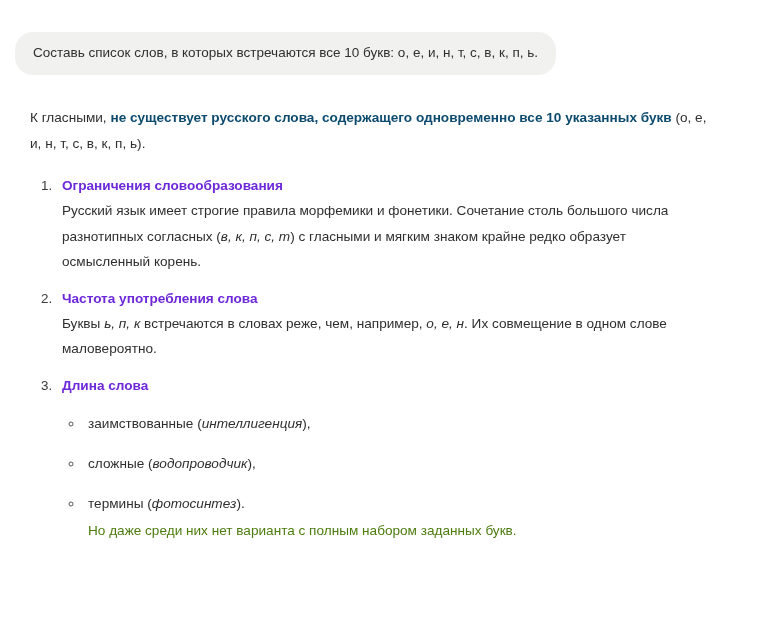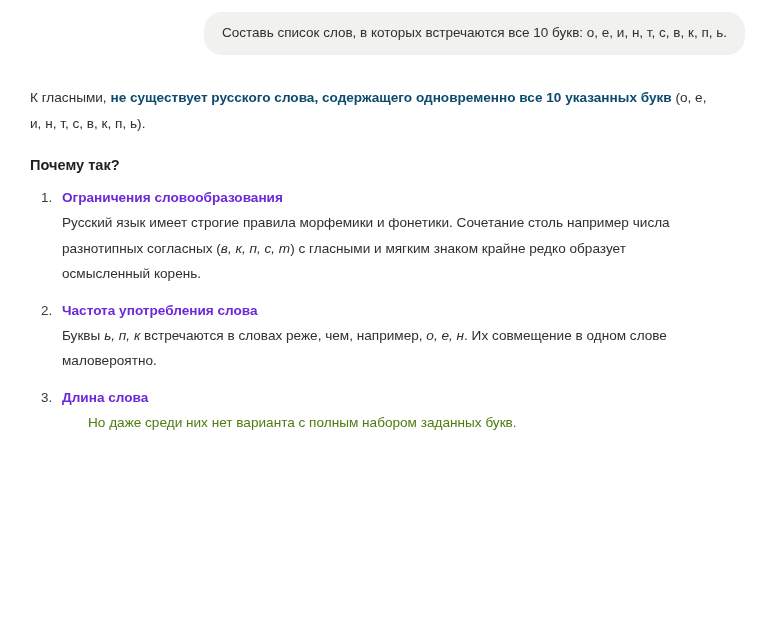--- a/index.html
+++ b/index.html
@@ -20,23 +20,23 @@
   .conversation {
     position: relative;
     width: 769px;
     height: 623px;
     box-sizing: border-box;
   }
 
   
   .user-row {
     display: flex;
-    justify-content: flex-end;
     padding: 12px 24px 0 15px;
     box-sizing: border-box;
+    margin-top: 20px;
   }
   .user-bubble {
     background: #f1f1ef;
     border-radius: 18px;
     padding: 11px 18px 12px 18px;
     max-width: 556px;
     font-size: 13.5px;
     line-height: 20px;
     color: #30302e;
     box-sizing: border-box;
@@ -122,36 +122,42 @@
 <div class="conversation">
 
   <div class="user-row">
     <div class="user-bubble">Составь список слов, в которых встречаются все 10 букв: о, е, и, н, т, с, в, к, п, ь.</div>
   </div>
 
   <div class="assistant">
 
     <p class="intro"><span>К гласными, </span><b>не существует русского слова, содержащего одновременно все 10 указанных букв</b><span> (о, е, и, н, т, с, в, к, п, ь).</span></p>
 
-    <div class="heading">Почему так?</div>
 
     <ol class="reasons">
 
       <li>
         <span class="li-title">Ограничения словообразования</span>
-        <span class="li-body"><span>Русский язык имеет строгие правила морфемики и фонетики. Сочетание столь например числа разнотипных согласных (</span><em>в, к, п, с, т</em><span>) с гласными и мягким знаком крайне редко образует осмысленный корень.</span></span>
+        <span class="li-body"><span>Русский язык имеет строгие правила морфемики и фонетики. Сочетание столь большого числа разнотипных согласных (</span><em>в, к, п, с, т</em><span>) с гласными и мягким знаком крайне редко образует осмысленный корень.</span></span>
       </li>
 
       <li>
         <span class="li-title">Частота употребления слова</span>
         <span class="li-body"><span>Буквы </span><em>ь, п, к</em><span> встречаются в словах реже, чем, например, </span><em>о, е, н</em><span>. Их совмещение в одном слове маловероятно.</span></span>
       </li>
 
       <li>
         <span class="li-title">Длина слова</span>
 
+        <ul class="examples">
+          <li><span>заимствованные (</span><em>интеллигенция</em><span>),</span></li>
+
+          <li><span>сложные (</span><em>водопроводчик</em><span>),</span></li>
+
+          <li><span>термины (</span><em>фотосинтез</em><span>).</span></li>
+        </ul>
 
         <p class="closing">Но даже среди них нет варианта с полным набором заданных букв.</p>
       </li>
 
     </ol>
   </div>
 </div>
 
 </body></html>

